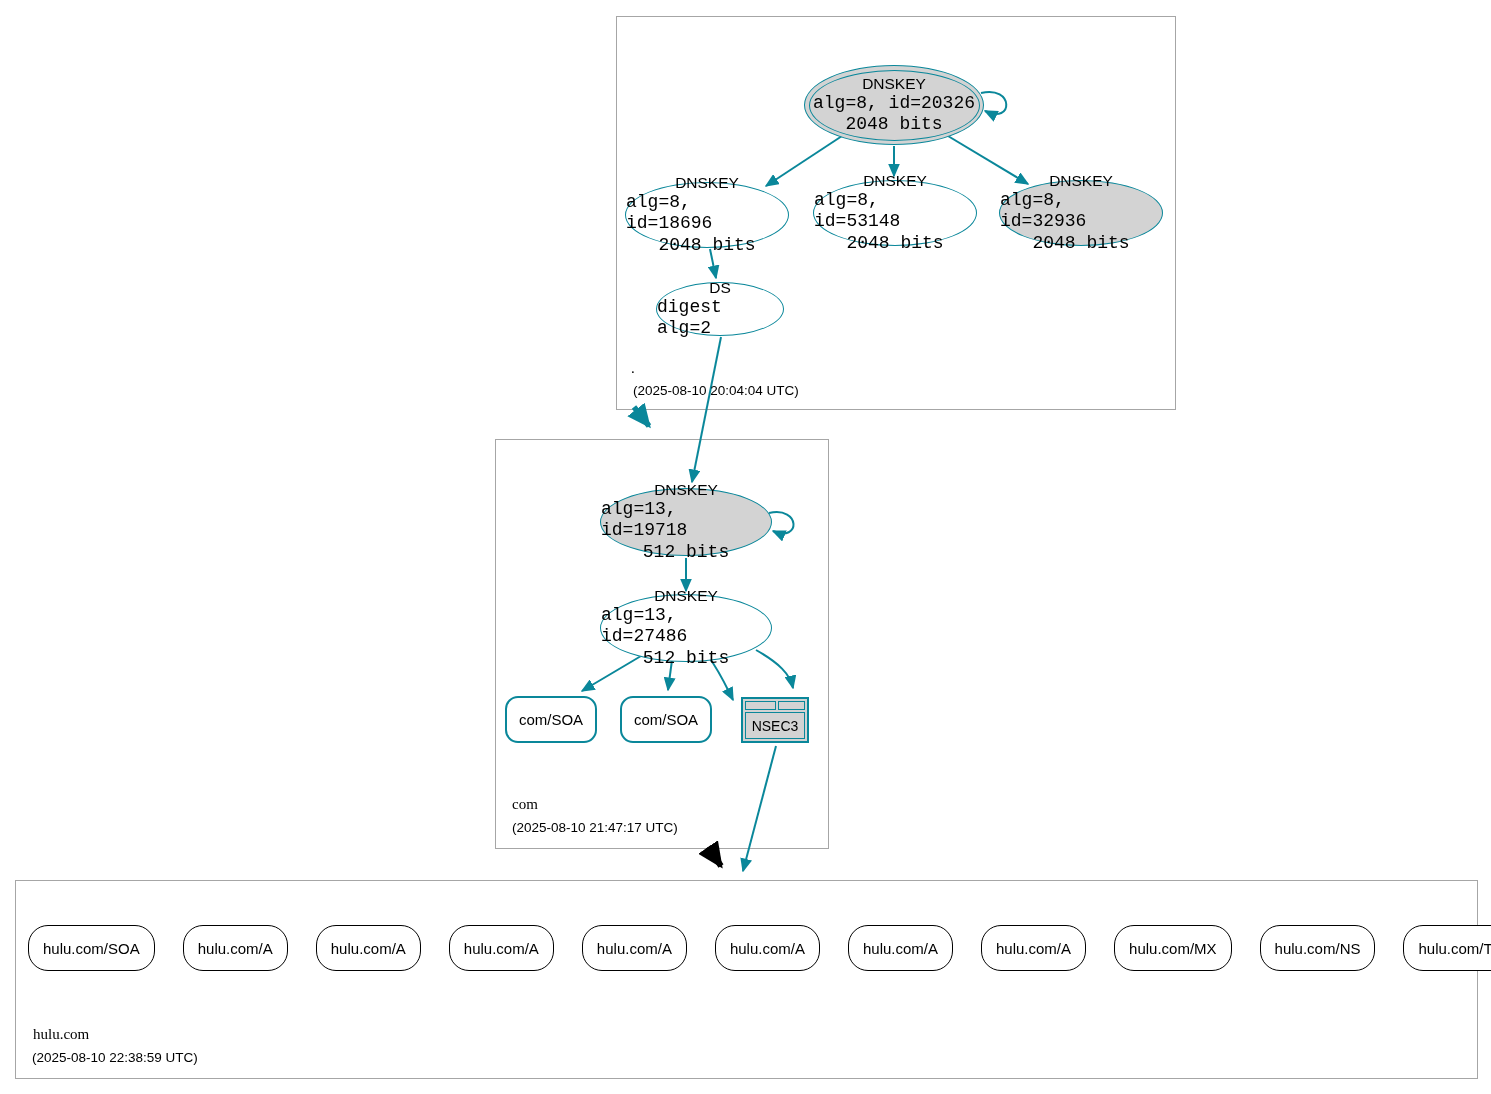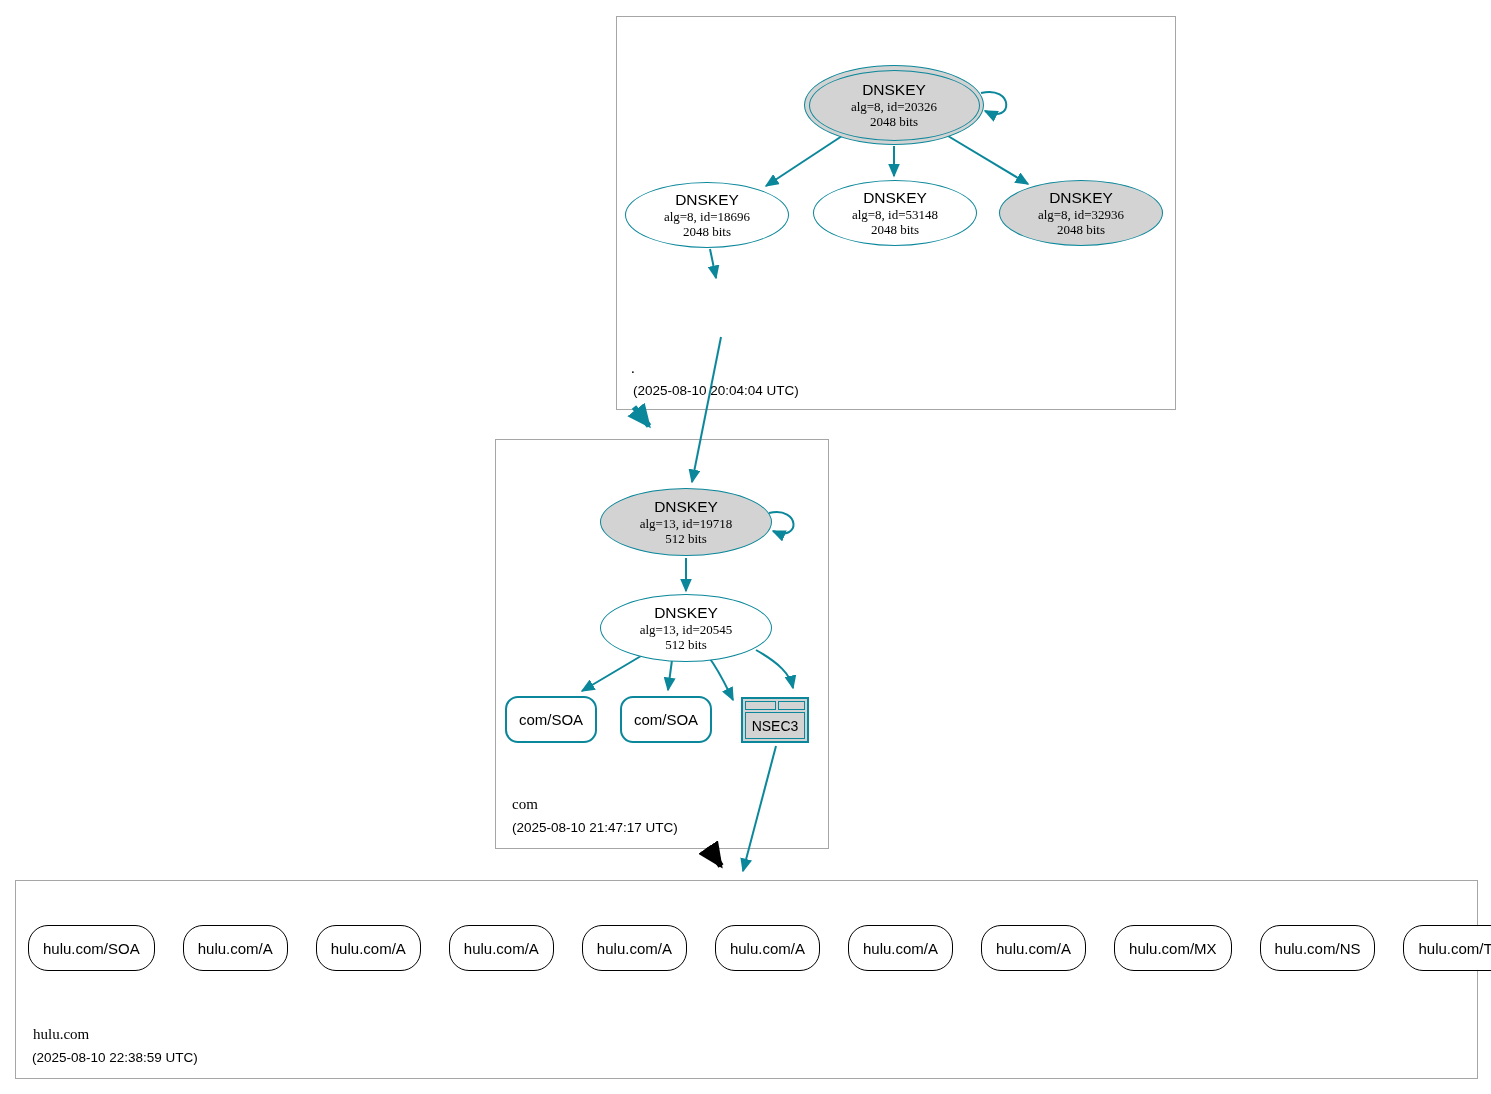--- a/index.html
+++ b/index.html
@@ -15,21 +15,21 @@
   .zone-name{position:absolute;font-family:"Liberation Serif",serif;font-size:15px;color:#000;}
   .zone-ts{position:absolute;font-family:Liberation Sans, sans-serif;font-size:13.5px;color:#000;}
   svg.edges{position:absolute;left:0;top:0;pointer-events:none;}
   .ellipse{position:absolute;border:1.9px solid var(--teal);border-radius:50%;
            background:#fff;display:flex;flex-direction:column;align-items:center;
            justify-content:center;text-align:left;box-sizing:border-box;}
   .ellipse.gray{background:var(--gray-fill);}
   .ellipse.double::before{content:"";position:absolute;inset:3.5px;border:1.9px solid var(--teal);
            border-radius:50%;pointer-events:none;}
   .ntitle{font-family:"Liberation Sans",sans-serif;font-size:15.5px;line-height:1.15;}
-  .ndetail{font-family:Liberation Serif, serif;font-size:13px;line-height:1.18;}
+  .ndetail{font-family:Liberation Mono, monospace;font-size:18px;line-height:1.18;}
   .rrset{position:absolute;border:2px solid var(--teal);border-radius:13px;background:#fff;
          display:flex;align-items:center;justify-content:center;font-size:15px;box-sizing:border-box;}
   .nsec3{position:absolute;border:2.6px solid var(--teal);background:var(--gray-fill);
          box-sizing:border-box;display:flex;flex-direction:column;gap:2px;padding:2px;}
   .nsec3 .toprow{display:flex;gap:2px;height:9px;}
   .nsec3 .cell{border:1.4px solid var(--teal);background:var(--gray-fill);box-sizing:border-box;}
   .nsec3 .c1{flex:1.15;}
   .nsec3 .c2{flex:1;}
   .nsec3 .label{flex:1;display:flex;align-items:center;justify-content:center;
          font-size:14px;padding:0 2px;}
@@ -100,33 +100,37 @@
     <div class="ndetail">alg=8, id=53148</div>
     <div class="ndetail">2048 bits</div>
   </div>
 
   <div class="ellipse gray" style="left:999px;top:180px;width:164px;height:66px;">
     <div class="ntitle">DNSKEY</div>
     <div class="ndetail">alg=8, id=32936</div>
     <div class="ndetail">2048 bits</div>
   </div>
 
+  <div class="ellipse" style="left:656px;top:282px;width:128px;height:54px;">
+    <div class="ntitle">DS</div>
+    <div class="ndetail">digest alg=2</div>
+  </div>
 
   <div class="zone-name" style="left:631px;top:360px;">.</div>
   <div class="zone-ts" style="left:633px;top:383px;">(2025-08-10 20:04:04 UTC)</div>
 
   <div class="ellipse gray" style="left:600px;top:488px;width:172px;height:68px;">
     <div class="ntitle">DNSKEY</div>
     <div class="ndetail">alg=13, id=19718</div>
     <div class="ndetail">512 bits</div>
   </div>
 
   <div class="ellipse" style="left:600px;top:594px;width:172px;height:68px;">
     <div class="ntitle">DNSKEY</div>
-    <div class="ndetail">alg=13, id=20545</div>
+    <div class="ndetail">alg=13, id=27486</div>
     <div class="ndetail">512 bits</div>
   </div>
 
   <div class="rrset" style="left:505px;top:696px;width:92px;height:47px;">com/SOA</div>
   <div class="rrset" style="left:620px;top:696px;width:92px;height:47px;">com/SOA</div>
 
   <div class="nsec3" style="left:741px;top:697px;width:68px;height:46px;">
     <div class="toprow">
       <div class="cell c1"></div>
       <div class="cell c2"></div>

